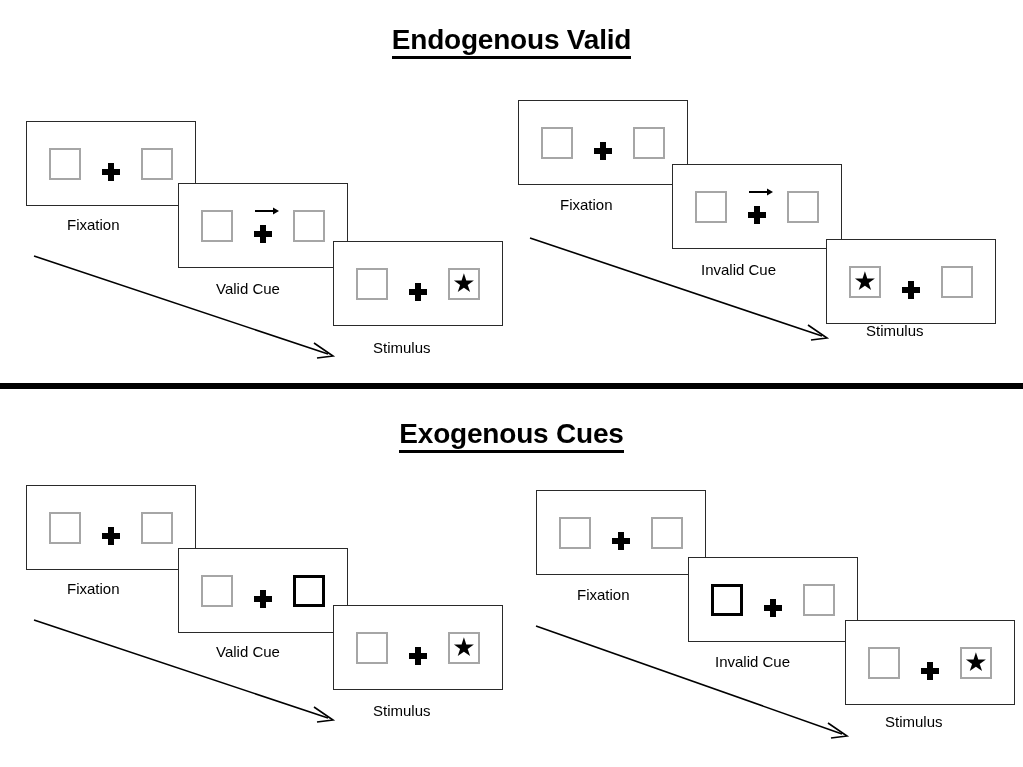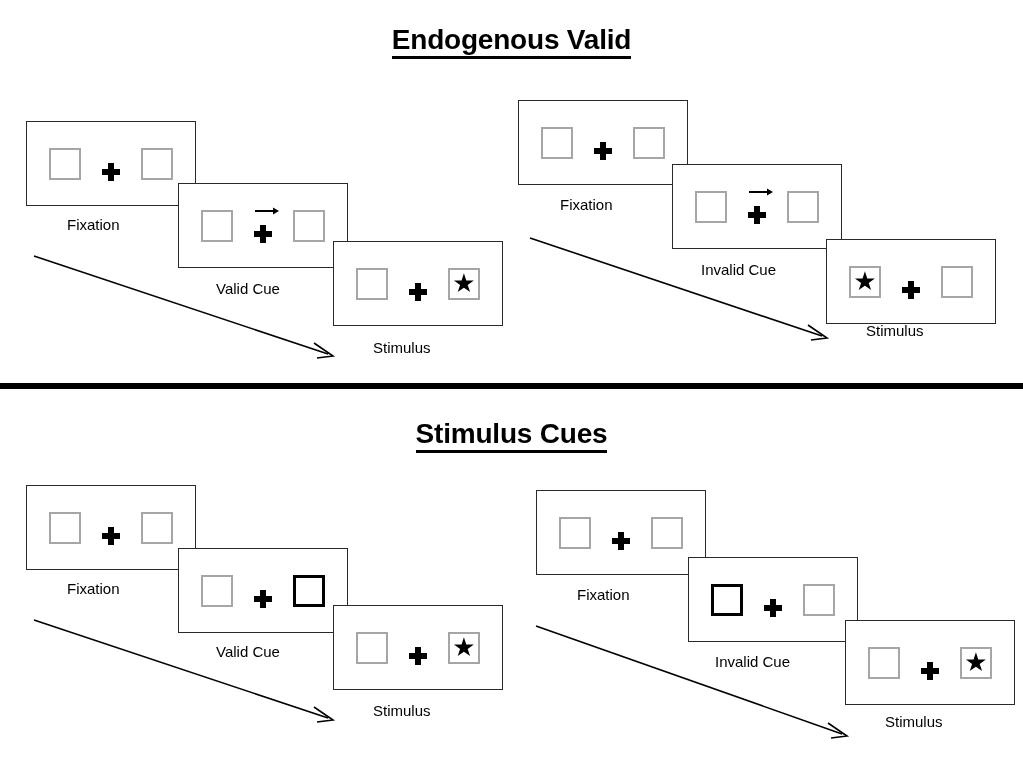--- a/index.html
+++ b/index.html
@@ -233,21 +233,21 @@
   <div class="stage-label" style="left:866px; top:322px;">Stimulus</div>
 
   <svg class="flow-arrow" style="left:524px; top:230px; width:316px; height:122px;" viewBox="0 0 316 122">
     <line x1="6" y1="8" x2="298" y2="106" stroke="#000" stroke-width="1.6"></line>
     <polyline points="284,95 303,108 287,110" fill="none" stroke="#000" stroke-width="1.6"></polyline>
   </svg>
 
   <div class="divider" style="top:383px;"></div>
 
   <div class="section-title" style="top:418px;">
-    <span>Stimulus Cues</span>
+    <span>Exogenous Cues</span>
   </div>
 
   <div class="frame" style="left:26px; top:485px; width:170px; height:85px;">
     <div class="frame-inner">
       <div class="sbox"></div>
       <div class="centre-col">
         <div class="plus"></div>
       </div>
       <div class="sbox"></div>
     </div>

